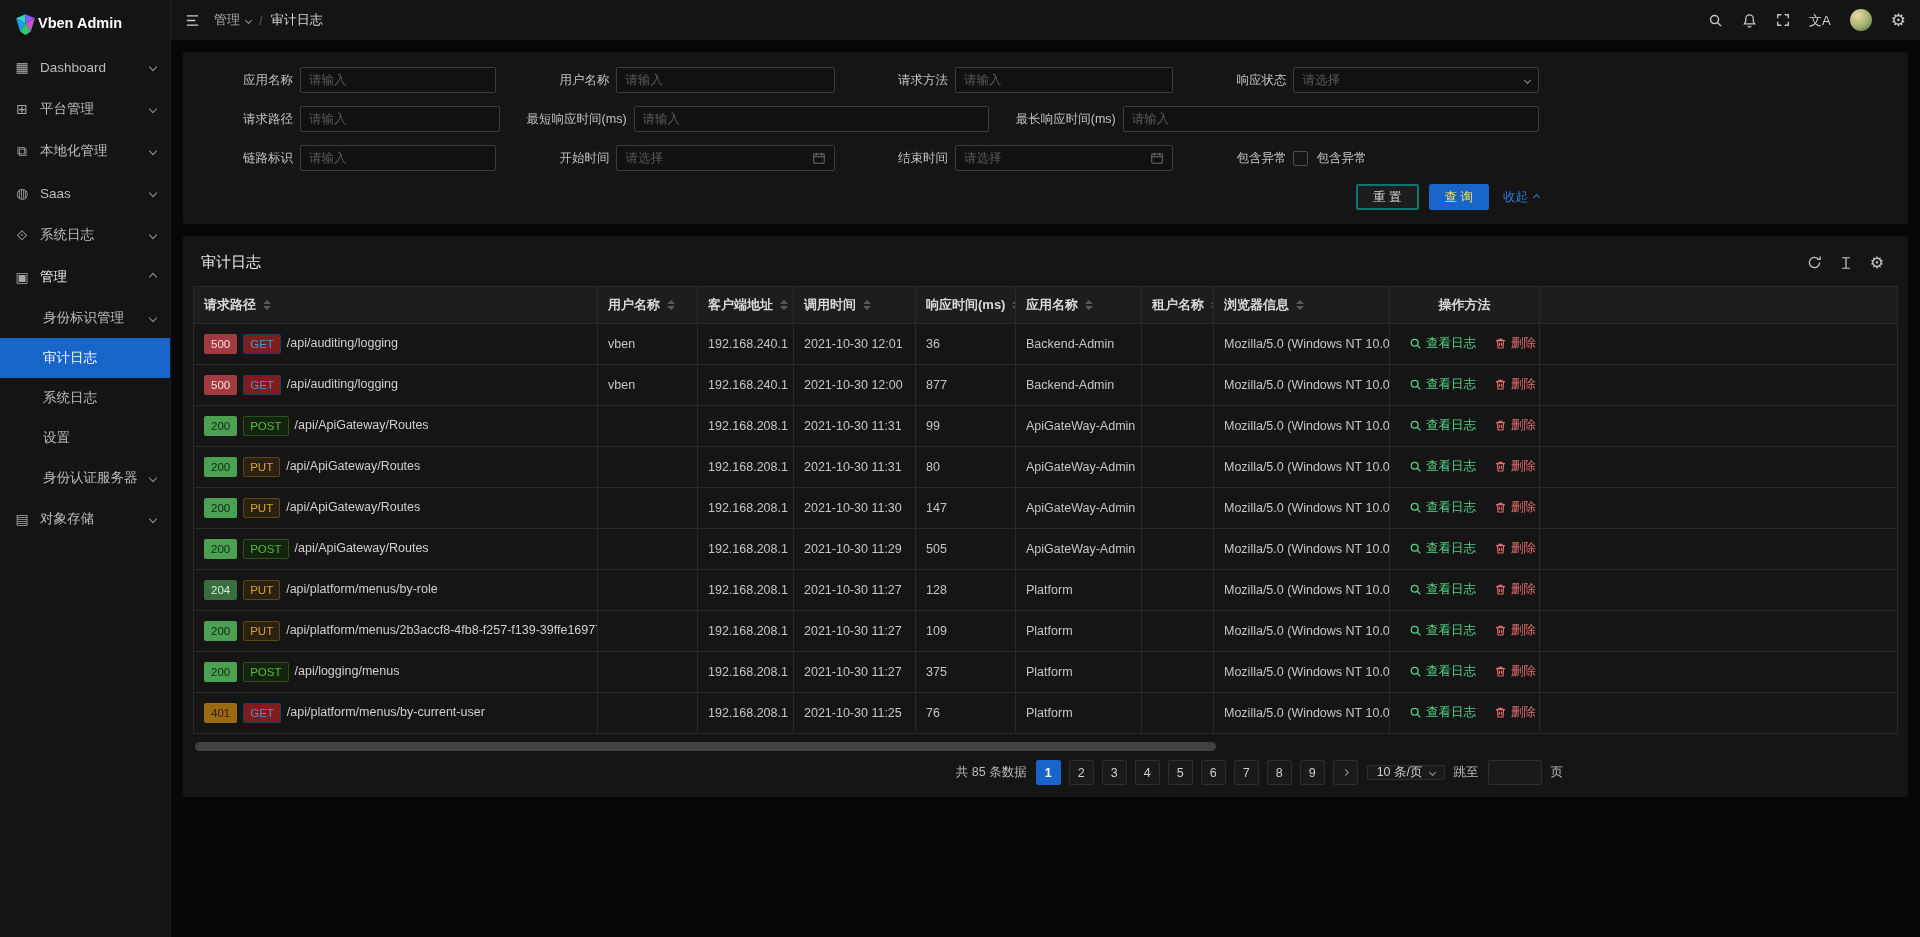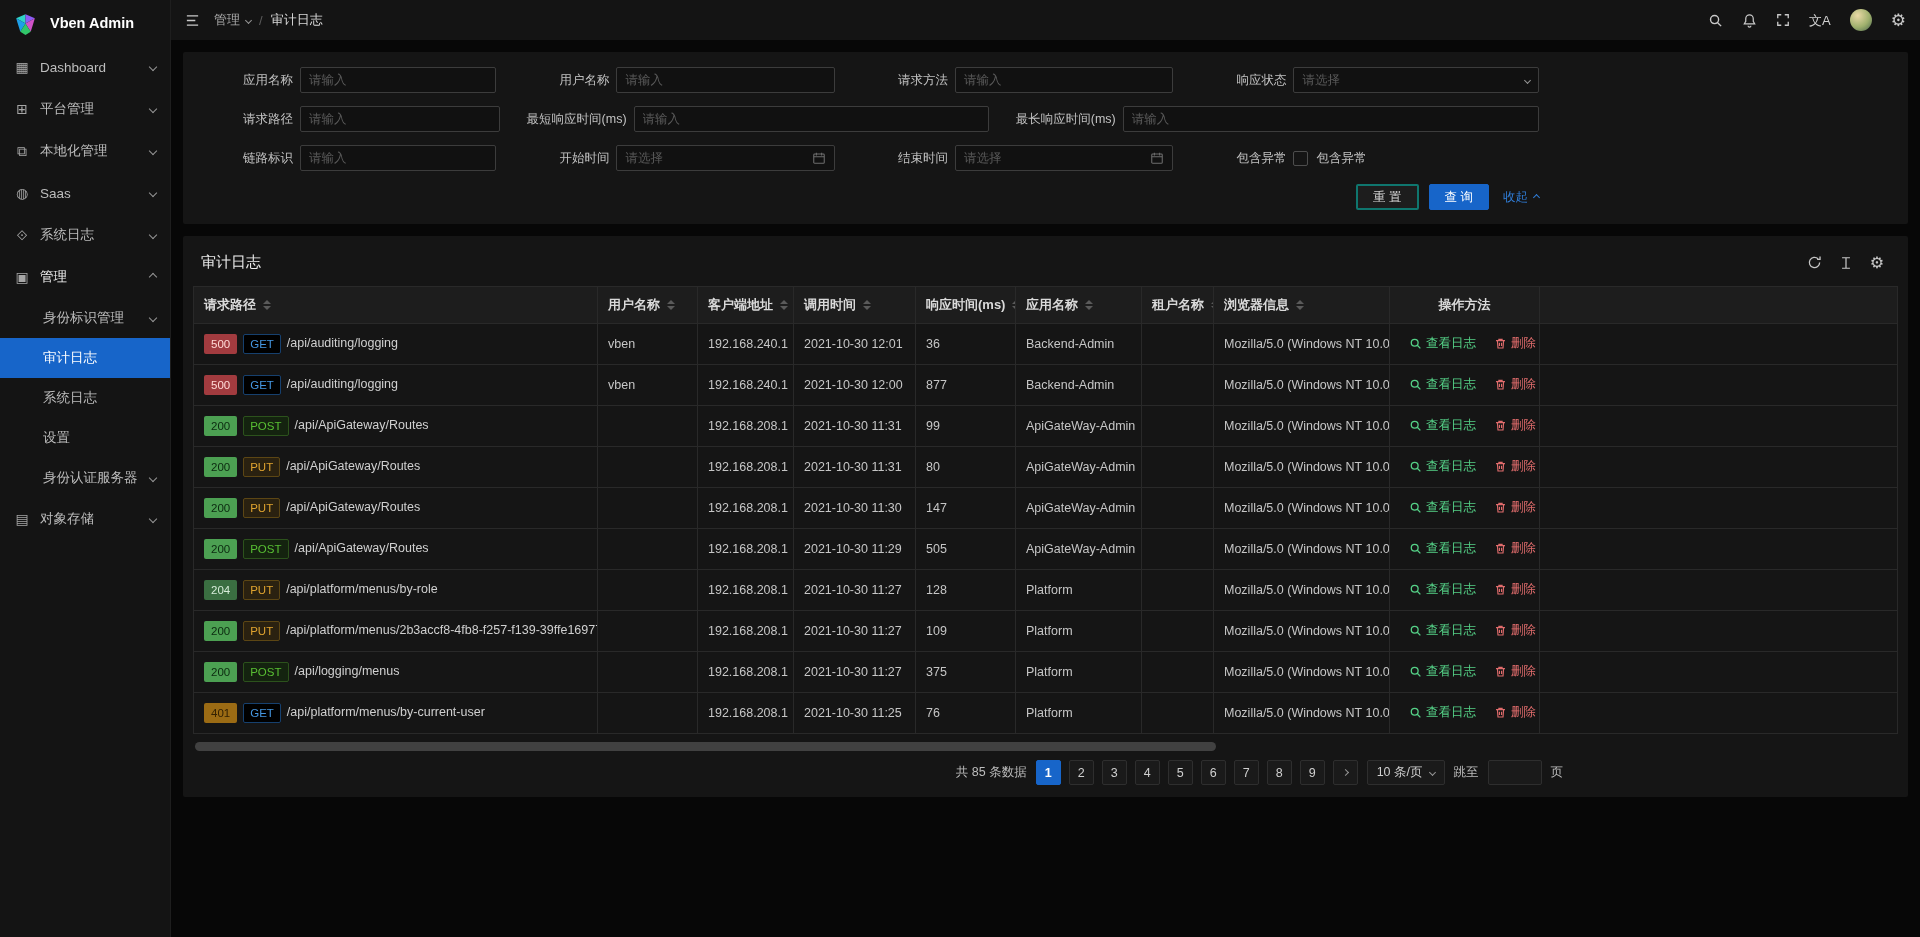--- a/index.html
+++ b/index.html
@@ -2,21 +2,21 @@
 <html><head>
 <meta charset="utf-8">
 <style>
   *{box-sizing:border-box;margin:0;padding:0}
   html,body{width:1920px;height:937px;overflow:hidden;background:#070707}
   body{font-family:"Liberation Sans","DejaVu Sans",sans-serif;font-size:13px;color:#c9c9c9}
   .app{display:flex;width:1920px;height:937px}
 
   
   .sidebar{width:171px;flex-shrink:0;background:#141414;border-right:1px solid #1e1e1e;display:flex;flex-direction:column}
-  .logo{height:46px;display:flex;align-items:center;gap:12px;padding:0 13px;cursor:pointer}
+  .logo{height:46px;display:flex;align-items:center;gap:0;padding:0 13px;cursor:pointer}
   .logo-text{color:#fff;font-weight:700;font-size:14.5px;white-space:nowrap}
   .menu-item{height:42px;display:flex;align-items:center;gap:10px;padding:0 14px;color:#bdbdbd;cursor:pointer;font-size:13.5px;white-space:nowrap}
   .menu-item .glyph{width:16px;font-size:14px;color:#a6a6a6;text-align:center;flex-shrink:0}
   .menu-item .lbl{flex:1;overflow:hidden}
   .menu-item.open{color:#f0f0f0}
   .submenu-item{height:40px;display:flex;align-items:center;padding:0 14px 0 43px;color:#bdbdbd;cursor:pointer;font-size:13.5px;white-space:nowrap}
   .submenu-item .lbl{flex:1;overflow:hidden}
   .submenu-item.active{background:#1765c9;color:#fff}
 
   .chev{display:inline-block;width:6px;height:6px;border-right:1.4px solid #969696;border-bottom:1.4px solid #969696;transform:rotate(45deg);flex-shrink:0}
@@ -53,21 +53,21 @@
   .inp{flex:1;height:26px;background:#111;border:1px solid #3c3c3c;border-radius:2px;display:flex;align-items:center;gap:6px;padding:0 8px;min-width:0}
   .inp input{border:0;outline:0;background:transparent;width:100%;color:#d9d9d9;font-size:12.5px;font-family:inherit}
   .inp input::placeholder{color:#5a5a5a}
   .inp .ph{flex:1;color:#5a5a5a;font-size:12.5px;white-space:nowrap;overflow:hidden}
   .inp .ficon{color:#6d6d6d;display:inline-flex;flex-shrink:0}
   .checkbox{width:15px;height:15px;border:1px solid #4d4d4d;border-radius:2px;background:#151515;margin-right:8px;cursor:pointer;flex-shrink:0}
   .cb-text{color:#c2c2c2;font-size:12.5px;white-space:nowrap}
   .f-actions{display:flex;justify-content:flex-end;align-items:center;gap:10px;margin-top:3px}
   .btn{height:26px;padding:0 15px;border-radius:2px;font-size:12.5px;display:inline-flex;align-items:center;cursor:pointer;font-family:inherit}
   .btn-default{background:#1d1d1d;border:2px solid #0f766e;color:#d6d6d6}
-  .btn-primary{background:#1765c9;border:1px solid #1765c9;color:#ffffff}
+  .btn-primary{background:#1765c9;border:1px solid #1765c9;color:#fde047}
   .link-collapse{color:#2f7cd6;display:inline-flex;align-items:center;gap:6px;cursor:pointer;font-size:12.5px;margin-left:4px}
 
   
   .table-card{padding:10px 10px 10px}
   .card-head{display:flex;align-items:center;padding:7px 8px 14px}
   .card-title{font-size:15px;color:#eaeaea}
   .head-tools{margin-left:auto;display:flex;align-items:center;gap:17px;color:#c6c6c6;padding-right:6px}
   .tool{display:inline-flex;align-items:center;cursor:pointer;line-height:1}
   .tool.gear-glyph{font-size:16px}
 
@@ -80,38 +80,38 @@
   .sorter{display:inline-flex;flex-direction:column;margin-left:7px}
   .sorter .car{width:0;height:0;border-left:4px solid transparent;border-right:4px solid transparent}
   .sorter .car.u{border-bottom:4px solid #5a5a5a;margin-bottom:2px}
   .sorter .car.d{border-top:4px solid #5a5a5a}
 
   .tag{display:inline-flex;align-items:center;height:20px;padding:0 6px;border-radius:2px;font-size:11.5px;margin-right:6px;border:1px solid transparent;vertical-align:middle}
   .s500{background:#a23b3f;color:#ffd9d6}
   .s200{background:#4ca052;color:#0c2a10}
   .s204{background:#3a6e41;color:#d6ecd9}
   .s401{background:#9b6b14;color:#332102}
-  .mGET{background:#000000;border-color:#16406e;color:#4596e0}
+  .mGET{background:#7f1d1d;border-color:#16406e;color:#4596e0}
   .mPOST{background:#14230f;border-color:#2c521c;color:#58bf33}
   .mPUT{background:#2a2110;border-color:#5c4614;color:#dfa32f}
   .path{color:#d0d0d0}
 
   td.col-actions{text-align:center}
   .act{display:inline-flex;align-items:center;gap:4px;margin:0 9px;cursor:pointer;text-decoration:none;font-size:12.5px}
   .act.view{color:#55d187}
   .act.del{color:#e06c6c}
 
   .hscroll{height:9px;margin:8px 2px 2px;position:relative}
   .hthumb{position:absolute;left:0;top:0;height:9px;width:60%;background:#414141;border-radius:5px;cursor:pointer}
 
   .pagination{display:flex;align-items:center;justify-content:flex-end;gap:9px;margin:9px 335px 2px 0;font-size:12.5px;color:#bdbdbd}
   .pages{display:inline-flex;gap:8px}
   .page-btn{min-width:25px;height:25px;display:inline-flex;align-items:center;justify-content:center;background:#1a1a1a;border:1px solid #2e2e2e;border-radius:2px;color:#cfcfcf;font-size:12.5px;cursor:pointer;font-family:inherit}
   .page-btn.active{background:#1765c9;border-color:#1765c9;color:#fff;font-weight:700}
-  .size-box{height:25px;border:1px solid #2e2e2e;background:#1a1a1a;border-radius:2px;display:inline-flex;align-items:center;gap:7px;padding:0 9px;cursor:pointer;color:#cfcfcf}
+  .size-box{height:15px;border:1px solid #2e2e2e;background:#1a1a1a;border-radius:2px;display:inline-flex;align-items:center;gap:7px;padding:0 9px;cursor:pointer;color:#cfcfcf}
   .jump-input{width:54px;height:25px;background:#1a1a1a;border:1px solid #2e2e2e;border-radius:2px;color:#ddd;padding:0 6px;font-family:inherit;outline:0}
 </style>
 </head>
 <body>
 
 <div class="app">
 
   <aside class="sidebar">
     <div class="logo">
       <span style="display:inline-flex">

